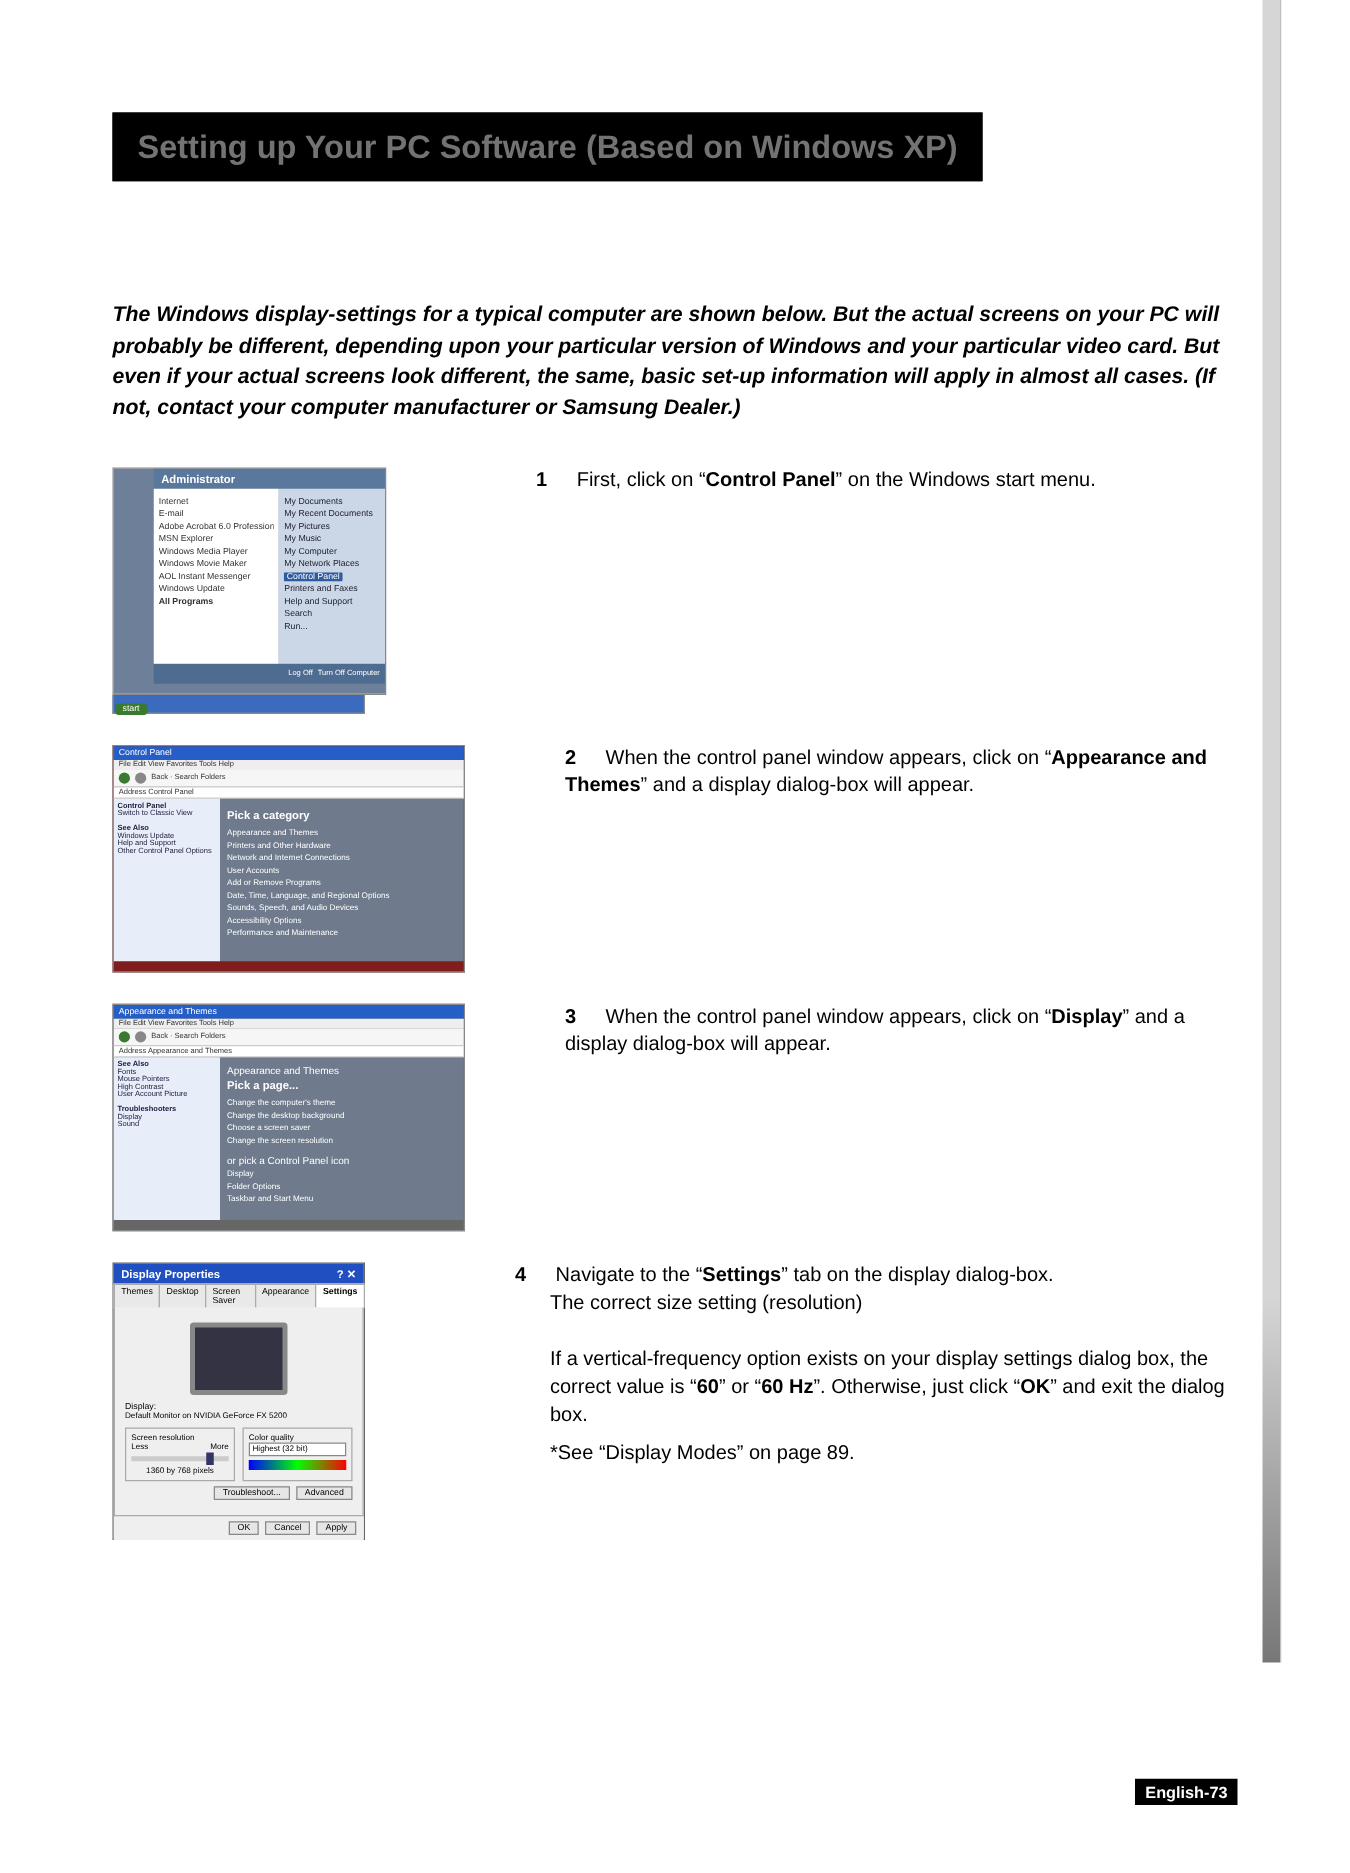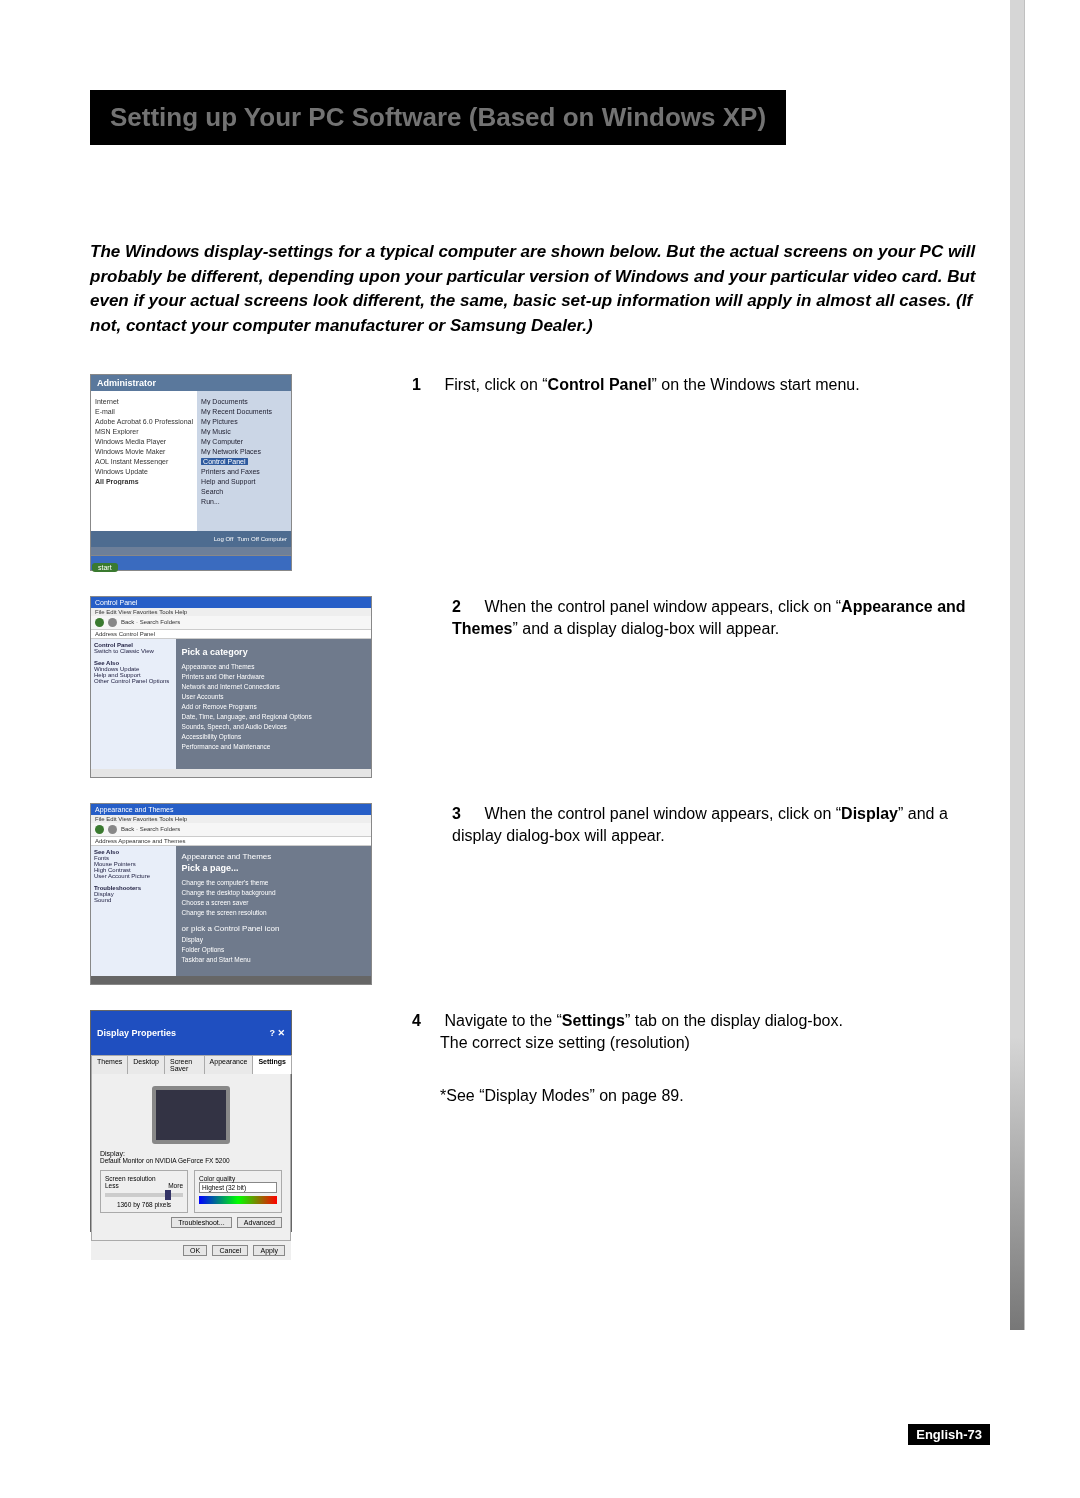--- a/index.html
+++ b/index.html
@@ -41,22 +41,22 @@
     margin-bottom: 25px;
   }
   .thumb {
     flex: 0 0 200px;
     border: 1px solid #888;
     background: #ddd;
     position: relative;
     font-size: 7px;
     color: #fff;
   }
-  .thumb1 { height: 180px; background: linear-gradient(#6d7f99,#6d7f99); }
-  .thumb2 { height: 180px; width: 280px; flex-basis: 280px; background: #e5e5e5; }
+  .thumb1 { height: 180px; background: linear-gradient(#6d7f99,#6d7f99); padding-left: 32px; }
+  .thumb2 { height: 180px; width: 280px; flex-basis: 280px; background: #7f1d1d; }
   .thumb3 { height: 180px; width: 280px; flex-basis: 280px; background: #666; }
   .thumb4 { height: 220px; width: 200px; flex-basis: 200px; background: #eee; border:1px solid #666;}
   .step-text {
     flex: 1 1 auto;
     font-size: 16px;
     line-height: 1.4;
   }
   .step-text .num { font-weight: bold; display: inline-block; width: 28px; }
   .step2 .step-text, .step3 .step-text { margin-left: -40px; }
   .footer {
@@ -103,21 +103,21 @@
   .thumb2 .toolbar .circ, .thumb3 .toolbar .circ { width:9px; height:9px; border-radius:50%; background:#3a7a2f; display:inline-block;}
   .thumb2 .addr, .thumb3 .addr { background:#fff; color:#333; font-size:6px; padding:1px 4px; border-top:1px solid #ccc; border-bottom:1px solid #ccc;}
   .thumb2 .body, .thumb3 .body { display:flex; height:130px;}
   .thumb2 .side, .thumb3 .side { width:30%; background:#e8eef9; color:#224; font-size:6px; padding:3px;}
   .thumb2 .main, .thumb3 .main { width:70%; background:#6f7a8c; color:#fff; font-size:7.5px; padding:6px;}
   .thumb2 .main h4, .thumb3 .main h4 { margin:2px 0 6px 0; font-size:9px; font-weight:bold;}
   .thumb2 .cat, .thumb3 .task { display:block; margin:3px 0; font-size:6.5px;}
   .thumb3 .or { margin-top:8px; font-size:8px; }
 
   .thumb4 { color:#000; font-size:8px; }
-  .thumb4 .dp-title { background:#1f4fc0; color:#fff; font-size:9px; font-weight:bold; padding:17px 6px; display:flex; justify-content:space-between;}
+  .thumb4 .dp-title { background:#1f4fc0; color:#fff; font-size:9px; font-weight:bold; padding:3px 6px; display:flex; justify-content:space-between;}
   .thumb4 .tabs { display:flex; background:#e9e9e9; font-size:7px;}
   .thumb4 .tab { padding:2px 5px; border:1px solid #aaa; border-bottom:none; background:#e9e9e9; margin-right:-1px;}
   .thumb4 .tab.active { background:#fff; font-weight:bold;}
   .thumb4 .dp-body { background:#efefef; padding:8px; height:150px; border:1px solid #aaa; border-top:none; position:relative;}
   .thumb4 .monitor { width:70px; height:50px; background:#334; margin:4px auto; border:4px solid #888; border-radius:3px;}
   .thumb4 .dlabel { font-size:7px; margin-top:6px;}
   .thumb4 .row2 { display:flex; gap:6px; margin-top:6px; font-size:6.5px;}
   .thumb4 .grp { border:1px solid #aaa; padding:4px; flex:1; background:#efefef;}
   .thumb4 .slider { height:4px; background:#ccc; margin:4px 0; position:relative;}
   .thumb4 .slider .knob { position:absolute; right:12px; top:-3px; width:6px; height:10px; background:#336;}
@@ -310,20 +310,23 @@
         <span class="btn">Apply</span>
       </div>
     </div>
     <div class="step-text">
       <div>
         <span class="num">4</span>
         <span>Navigate to the “</span><b>Settings</b><span>” tab on the display dialog-box.</span>
       </div>
       <div style="padding-left:28px;">The correct size setting (resolution)</div>
       <br>
+      <div style="padding-left:28px;">
+        <span>If a vertical-frequency option exists on your display settings dialog box, the correct value is “</span><b>60</b><span>” or “</span><b>60 Hz</b><span>”. Otherwise, just click “</span><b>OK</b><span>” and exit the dialog box.</span>
+      </div>
       <div style="padding-left:28px; margin-top:8px;">*See “Display Modes” on page 89.</div>
     </div>
   </div>
 
   <div class="footer">
     <span class="lbl">English-73</span>
   </div>
 </div>
 
 </body></html>

